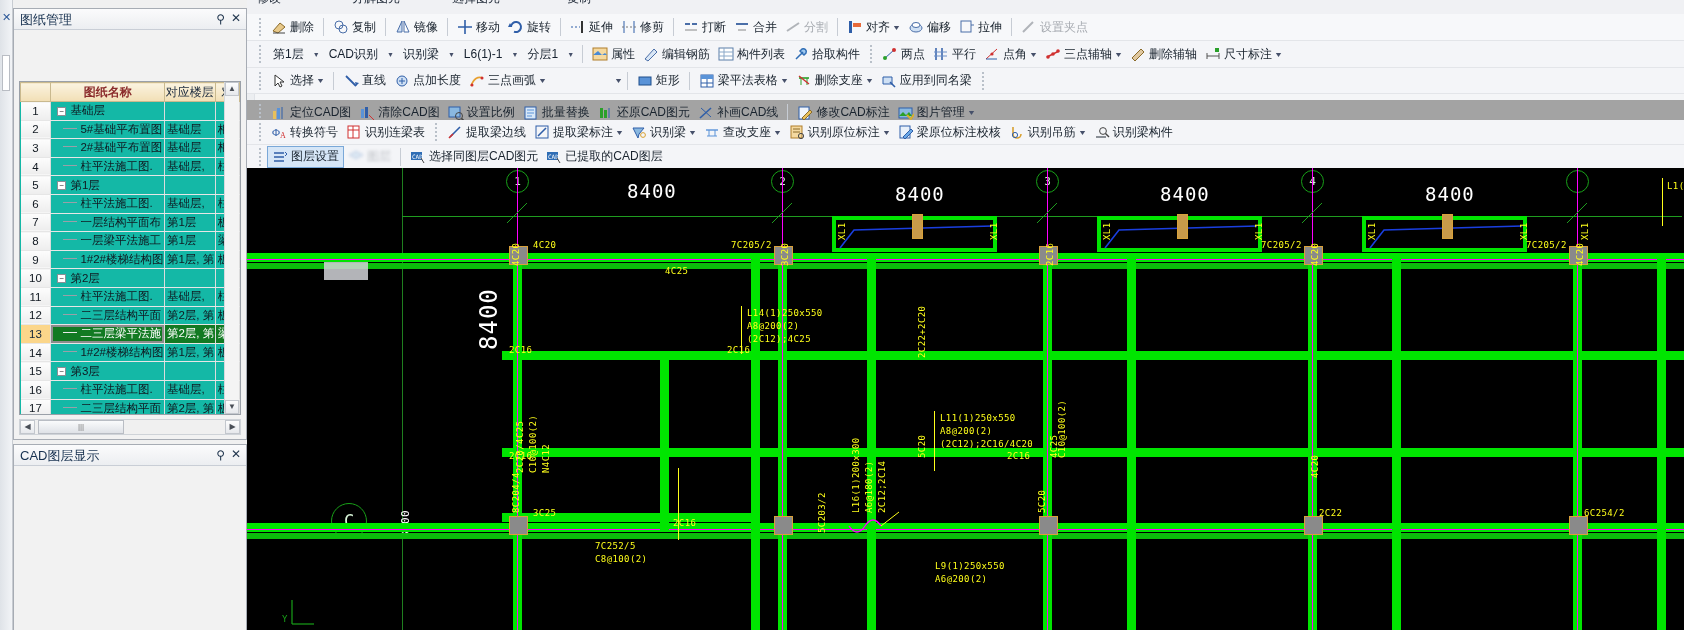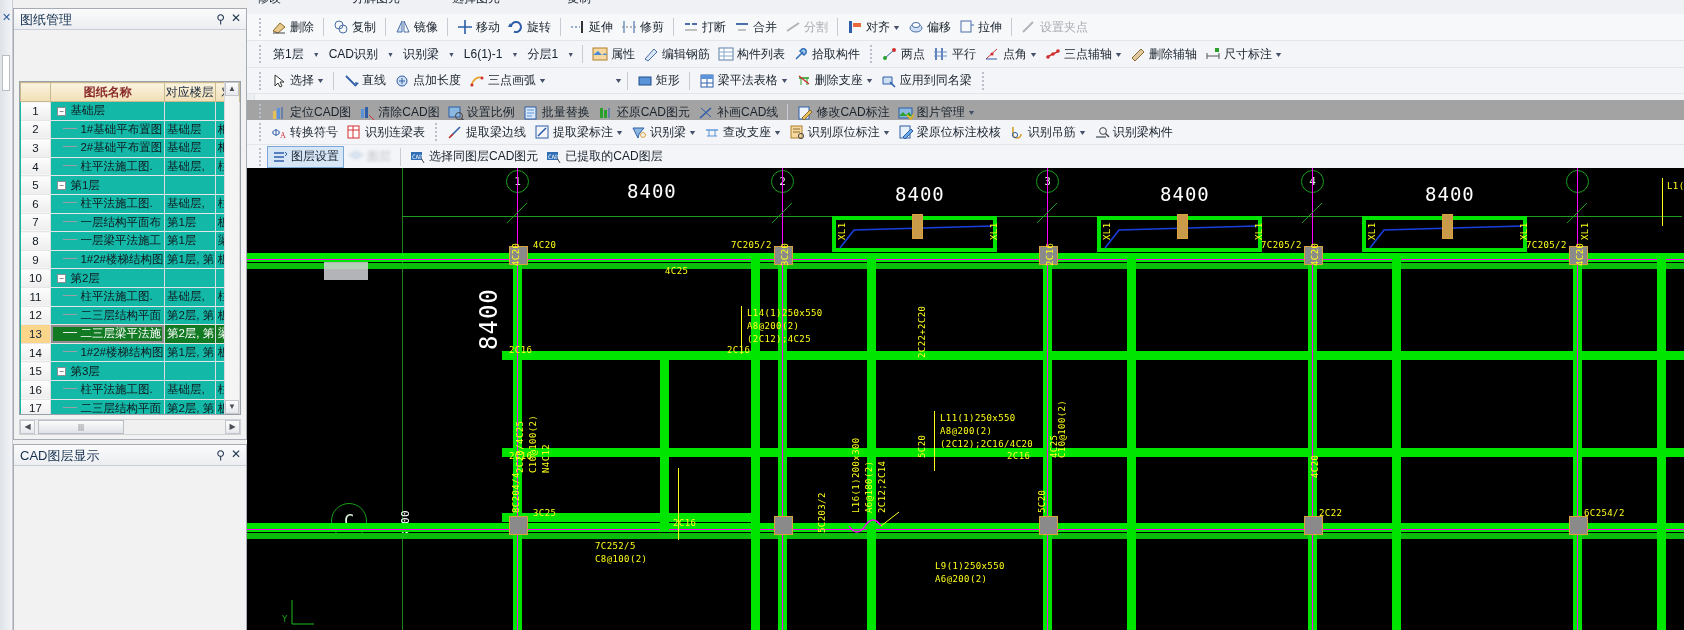--- a/index.html
+++ b/index.html
@@ -140,21 +140,21 @@
           </thead>
           <tbody id="grid-body">
               <tr>
                 <td class="num">1</td>
                 <td class="nm"><span class="expander">−</span><span>基础层</span></td>
                 <td></td>
                 <td></td>
               </tr>
               <tr>
                 <td class="num">2</td>
-                <td class="nm"><span class="tline"></span><span>1#基础平布置图</span></td>
+                <td class="nm"><span class="tline"></span><span>5#基础平布置图</span></td>
                 <td>基础层</td>
                 <td>柜</td>
               </tr>
               <tr>
                 <td class="num">3</td>
                 <td class="nm"><span class="tline"></span><span>2#基础平布置图</span></td>
                 <td>基础层</td>
                 <td>柜</td>
               </tr>
               <tr>

